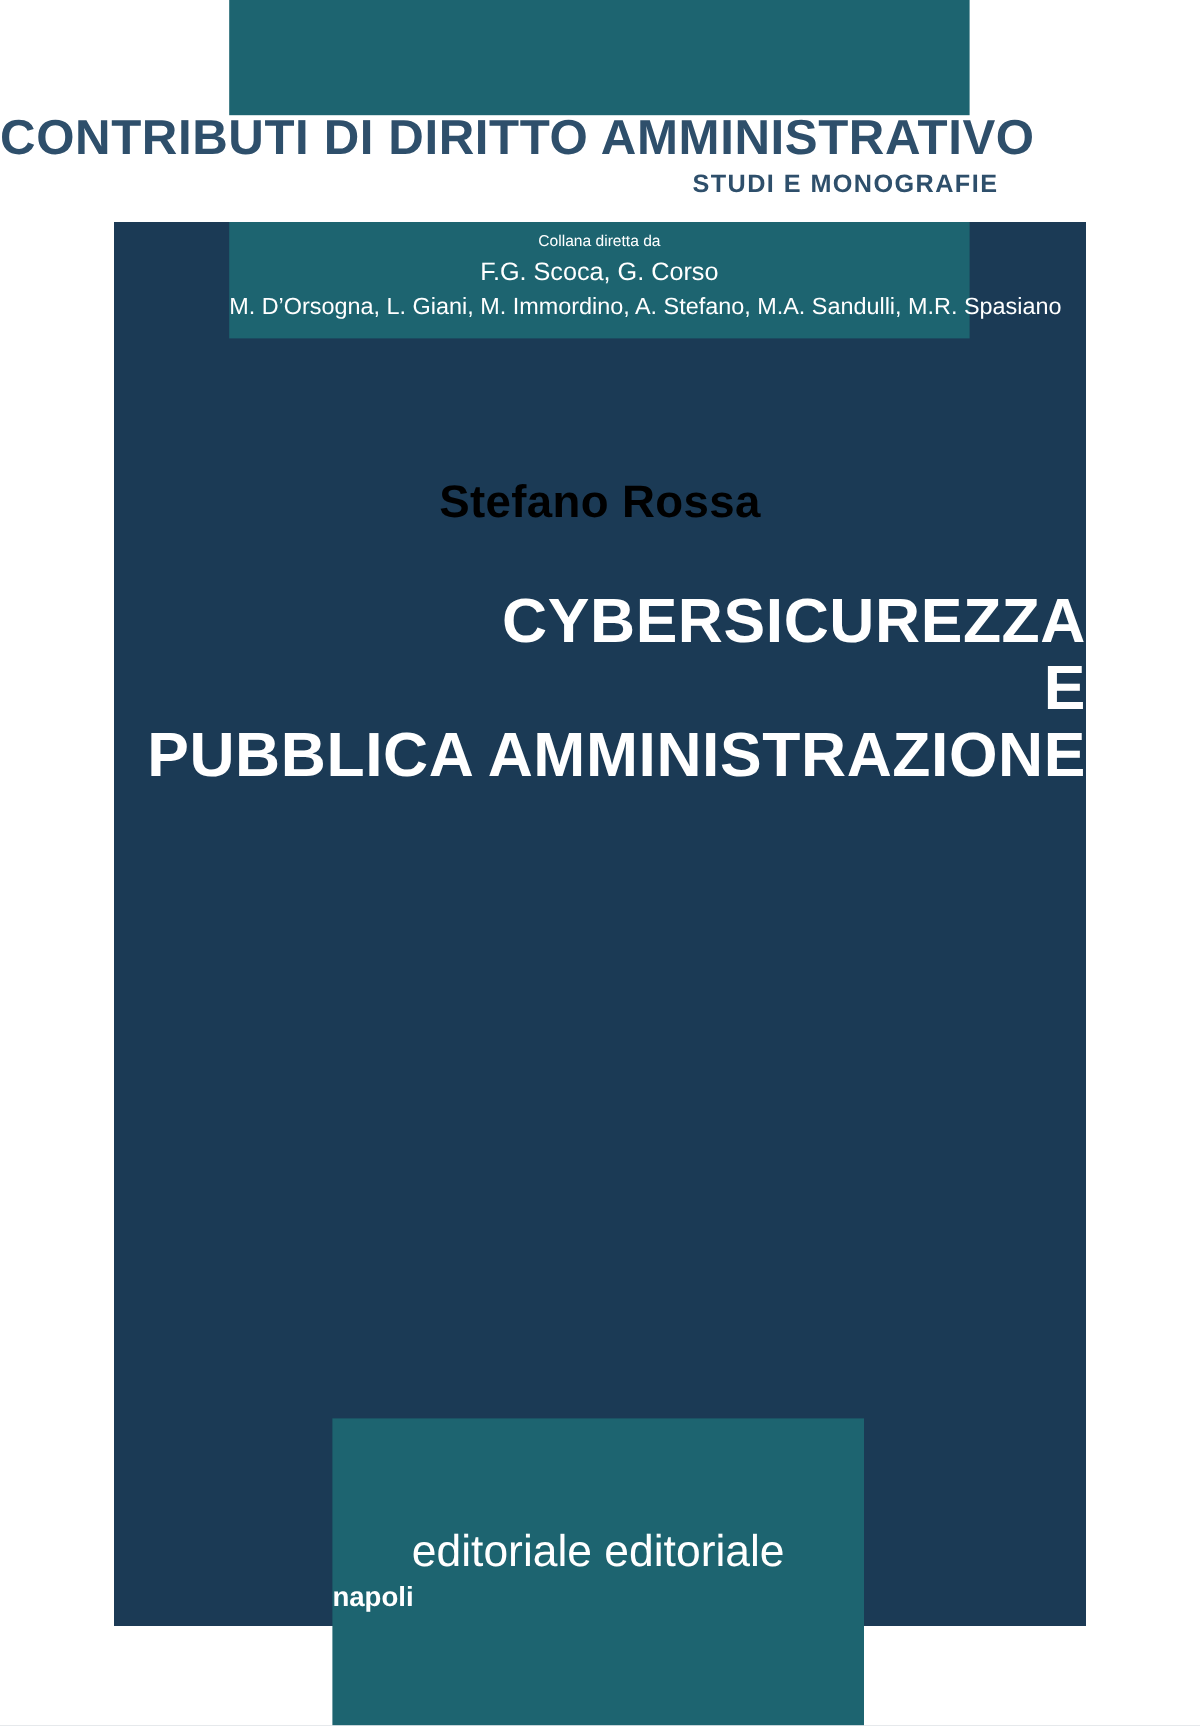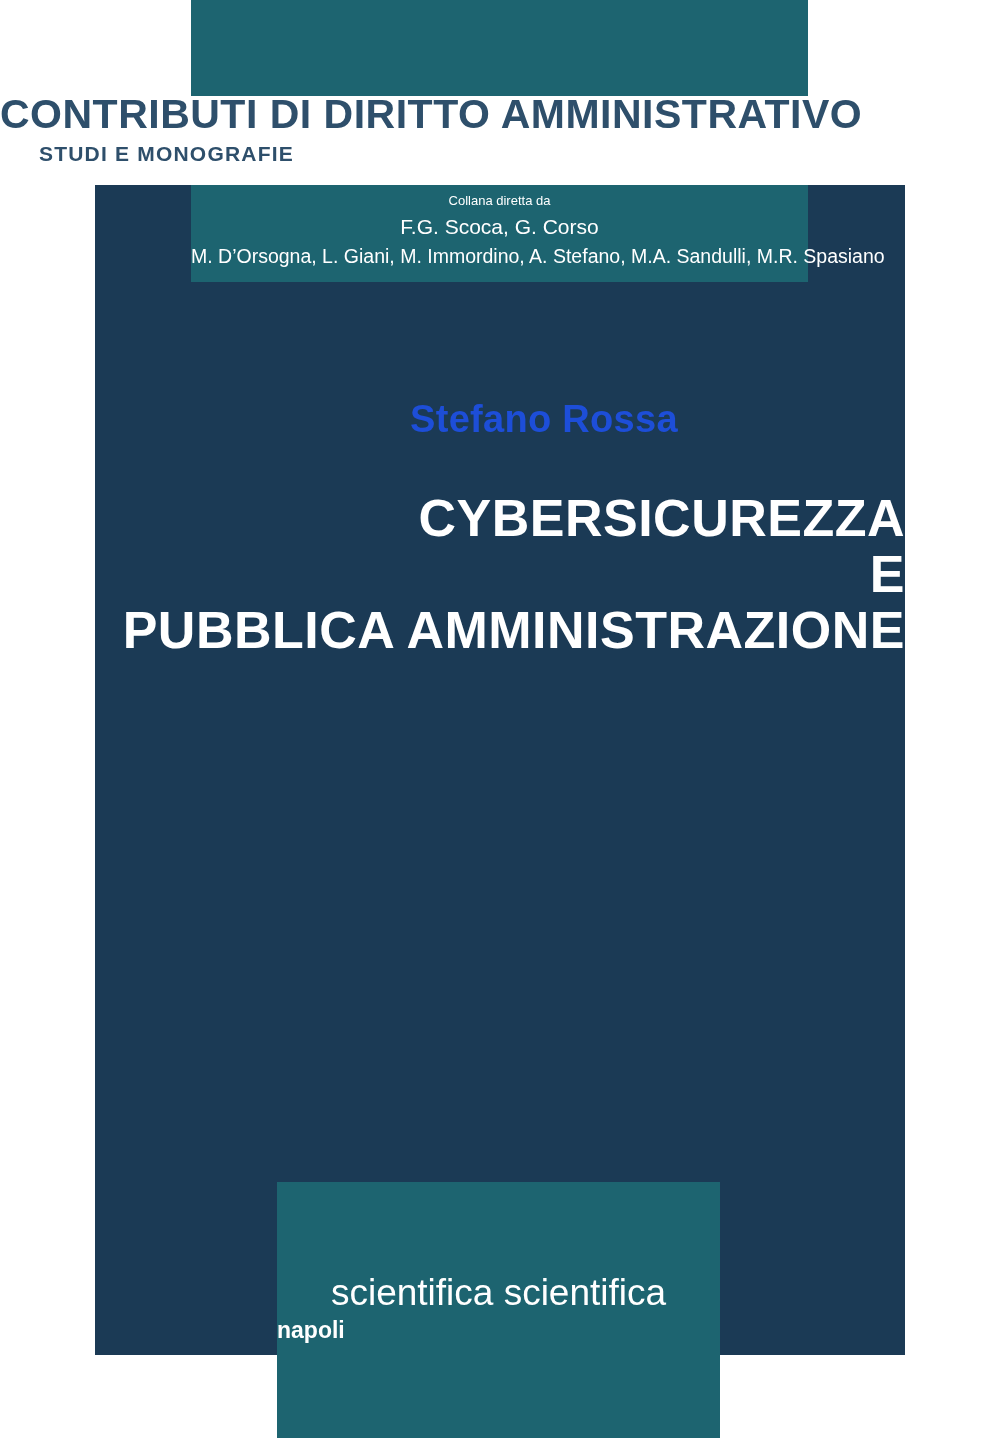--- a/index.html
+++ b/index.html
@@ -47,21 +47,21 @@
     height: 97px;
     background: #1d6470;
   }
 
   
   .series-block {
     position: absolute;
     left: 0;
     top: 93px;
     width: 832px;
-    text-align: left;
+    text-align: right;
   }
   .series-title {
     font-size: 41px;
     font-weight: 600;
     letter-spacing: 0.5px;
     color: #2e4f6b;
     line-height: 1.05;
     white-space: nowrap;
   }
   .series-sub {
@@ -99,25 +99,24 @@
     white-space: nowrap;
   }
 
   
   .author {
     position: absolute;
     left: 95px;
     top: 398px;
     width: 810px;
     text-align: center;
-    color: #1d4ed8;
+    color: #000000;
     font-size: 38px;
     font-weight: 700;
     letter-spacing: 0.3px;
-    margin-left: 44px;
   }
 
   
   .book-title {
     position: absolute;
     left: 95px;
     top: 490px;
     width: 810px;
     text-align: right;
     color: #ffffff;
@@ -179,16 +178,16 @@
 
   <div class="author">Stefano Rossa</div>
 
   <div class="book-title">
     <div class="title-line-1">CYBERSICUREZZA</div>
     <div class="title-line-2">E</div>
     <div class="title-line-3">PUBBLICA AMMINISTRAZIONE</div>
   </div>
 
   <div class="publisher-box"></div>
-  <div class="publisher-name">scientifica scientifica</div>
+  <div class="publisher-name">editoriale editoriale</div>
   <div class="publisher-city">napoli</div>
 
 </div>
 
 </body></html>

